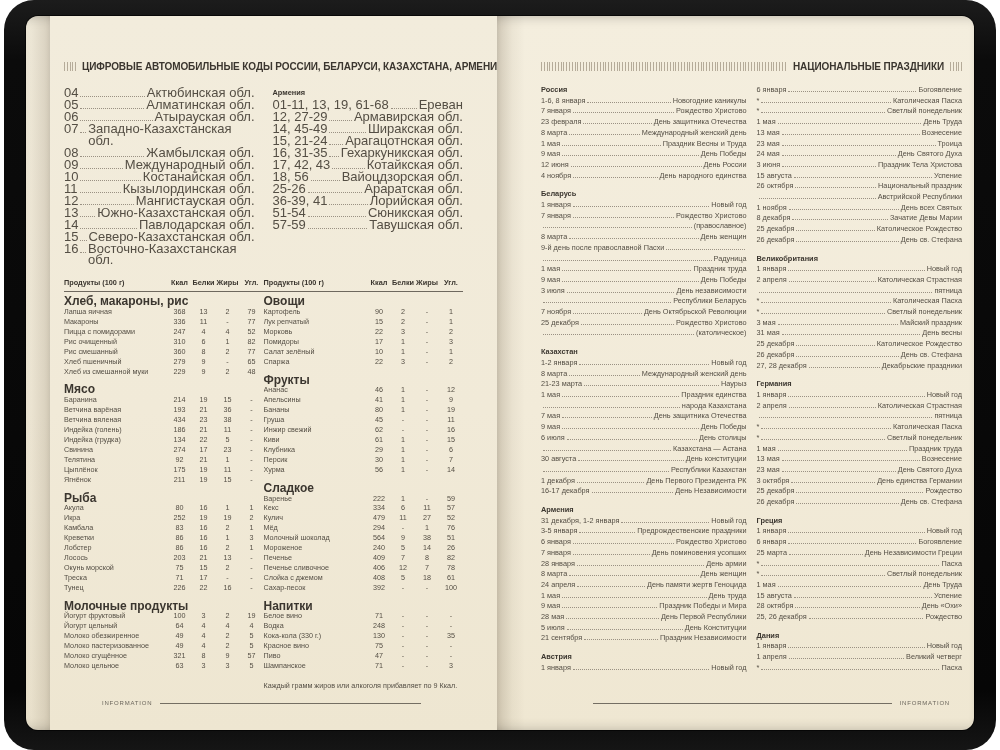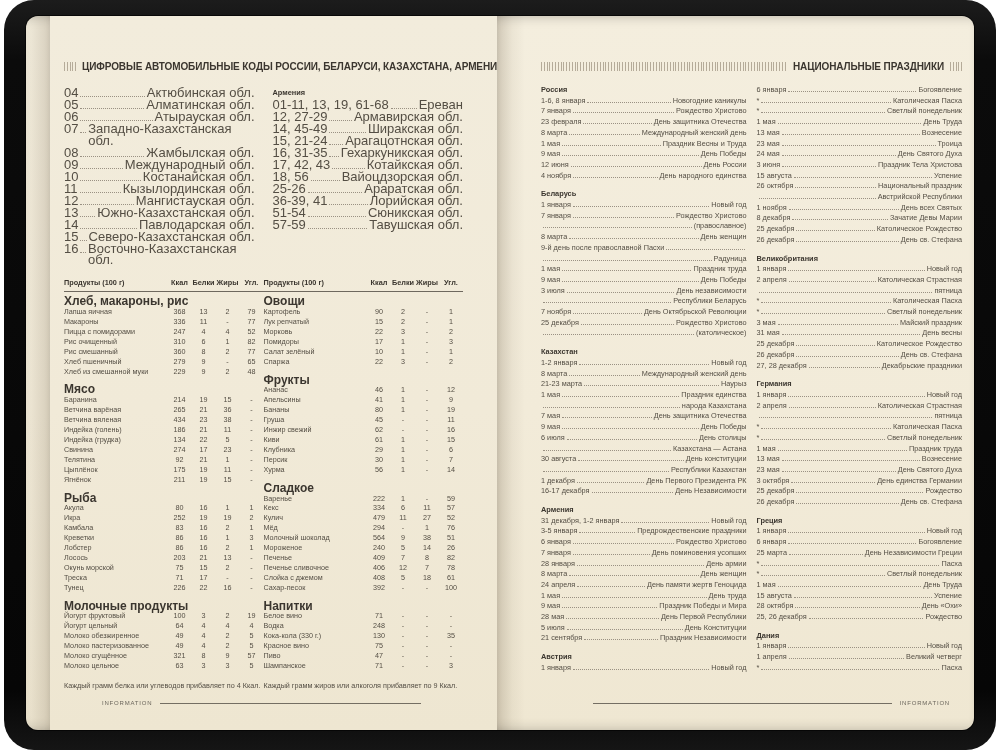--- a/index.html
+++ b/index.html
@@ -345,21 +345,21 @@
                     <div class="nut-row">
                       <span class="nr-name">Баранина</span>
                       <span class="nr-num">214</span>
                       <span class="nr-num">19</span>
                       <span class="nr-num">15</span>
                       <span class="nr-num">-</span>
                     </div>
 
                     <div class="nut-row">
                       <span class="nr-name">Ветчина варёная</span>
-                      <span class="nr-num">265</span>
+                      <span class="nr-num">193</span>
                       <span class="nr-num">21</span>
                       <span class="nr-num">36</span>
                       <span class="nr-num">-</span>
                     </div>
 
                     <div class="nut-row">
                       <span class="nr-name">Ветчина вяленая</span>
                       <span class="nr-num">434</span>
                       <span class="nr-num">23</span>
                       <span class="nr-num">38</span>
@@ -541,21 +541,20 @@
                     <div class="nut-row">
                       <span class="nr-name">Молоко цельное</span>
                       <span class="nr-num">63</span>
                       <span class="nr-num">3</span>
                       <span class="nr-num">3</span>
                       <span class="nr-num">5</span>
                     </div>
                   </div>
               </div>
             </div>
-          <div class="nut-note">Каждый грамм белка или углеводов прибавляет по 4 Ккал.</div>
         </div>
 
         <div class="nut-col">
           <div class="nut-head">
             <span class="nh-name">Продукты (100 г)</span>
             <span class="nh-num">Ккал</span>
             <span class="nh-num">Белки</span>
             <span class="nh-num">Жиры</span>
             <span class="nh-num">Угл.</span>
           </div>

